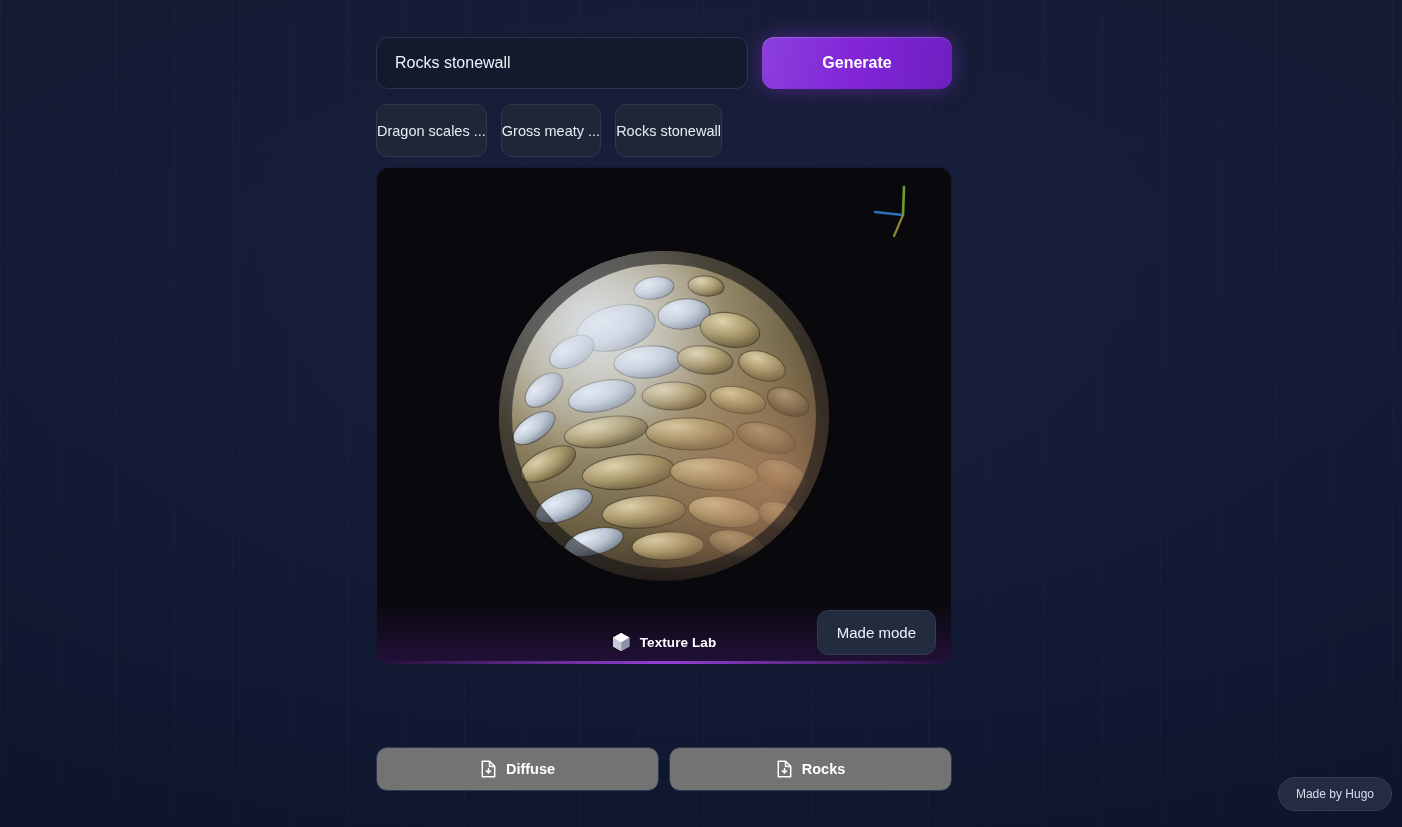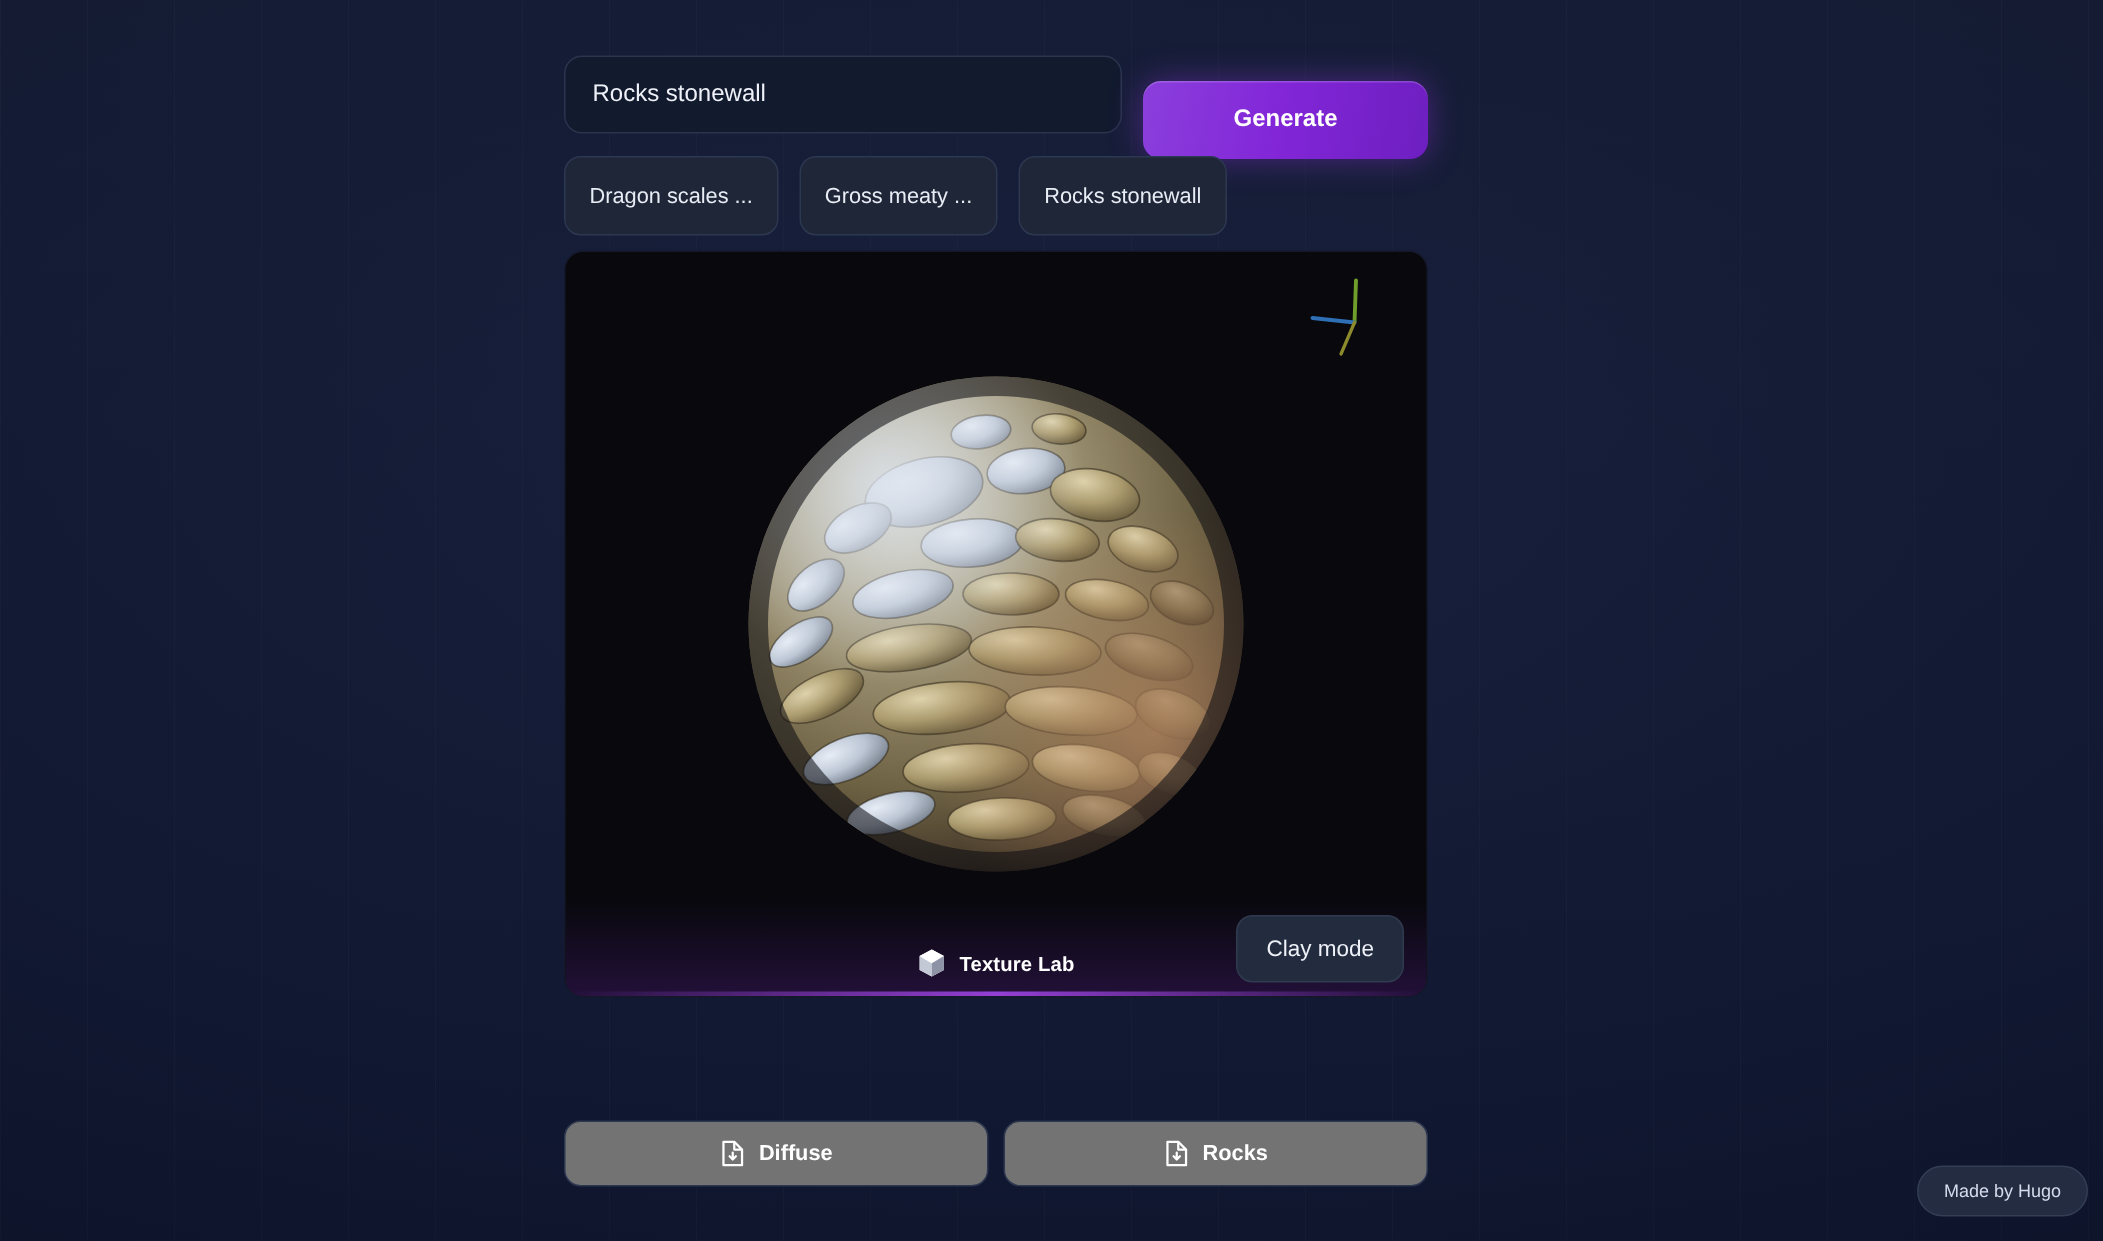--- a/index.html
+++ b/index.html
@@ -57,37 +57,36 @@
 
   #generate-button {
     width: 190px; height: 52px;
     border: none; border-radius: 12px;
     cursor: pointer;
     color: #ffffff;
     font-size: 16px; font-weight: bold;
     font-family: "Liberation Sans", sans-serif;
     background: linear-gradient(100deg, #8b3fdc 0%, #8226d8 48%, #6d1fc0 100%);
     box-shadow: 0 0 22px rgba(140,50,220,0.45), inset 0 1px 0 rgba(255,255,255,0.18);
-    margin-top: 17px;
   }
 
   
   .chips-row {
     position: absolute; left: 0; top: 104px;
     width: 576px; height: 45px;
     display: flex; gap: 14px;
   }
   .chip {
     height: 53px;
     border-radius: 11px;
     background: #1e2638;
     border: 1px solid #2c3750;
     color: #e8ecf4;
     font-size: 14.5px;
-    padding: 0 16px;
+    padding: 0 0;
     display: flex; align-items: center; justify-content: center;
     cursor: pointer;
     white-space: nowrap;
     overflow: hidden;
     font-family: "Liberation Sans", sans-serif;
   }
 
   
   #viewport {
     position: absolute; left: 0; top: 167px;
@@ -302,21 +301,21 @@
     <div id="watermark">
       <svg width="19" height="20" viewBox="0 0 19 20">
         <path d="M9.5 1 17.6 5.4v9.2L9.5 19 1.4 14.6V5.4z" fill="#ffffff"></path>
         <path d="M9.5 19V10.2L1.4 5.4v9.2z" fill="#c4c9d6"></path>
         <path d="M9.5 10.2 17.6 5.4 9.5 1 1.4 5.4z" fill="#ffffff"></path>
         <path d="M9.5 19V10.2l8.1-4.8v9.2z" fill="#8e94a6"></path>
       </svg>
       <span id="watermark-label">Texture Lab</span>
     </div>
 
-    <button id="clay-mode-button">Clay mode</button>
+    <button id="clay-mode-button">Made mode</button>
   </div>
 
 
   <div class="downloads-row">
 
     <div class="download-button">
       <svg width="17" height="18" viewBox="0 0 17 18">
         <path d="M2.3 1.2h7.2l5.2 5.2v10.4H2.3z" fill="none" stroke="#ffffff" stroke-width="1.5" stroke-linejoin="round"></path>
         <path d="M9.5 1.2v5.2h5.2" fill="none" stroke="#ffffff" stroke-width="1.5" stroke-linejoin="round"></path>
         <path d="M8.5 8.4v4.4M6.4 10.8l2.1 2.2 2.1-2.2" fill="none" stroke="#ffffff" stroke-width="1.5" stroke-linecap="round" stroke-linejoin="round"></path>

